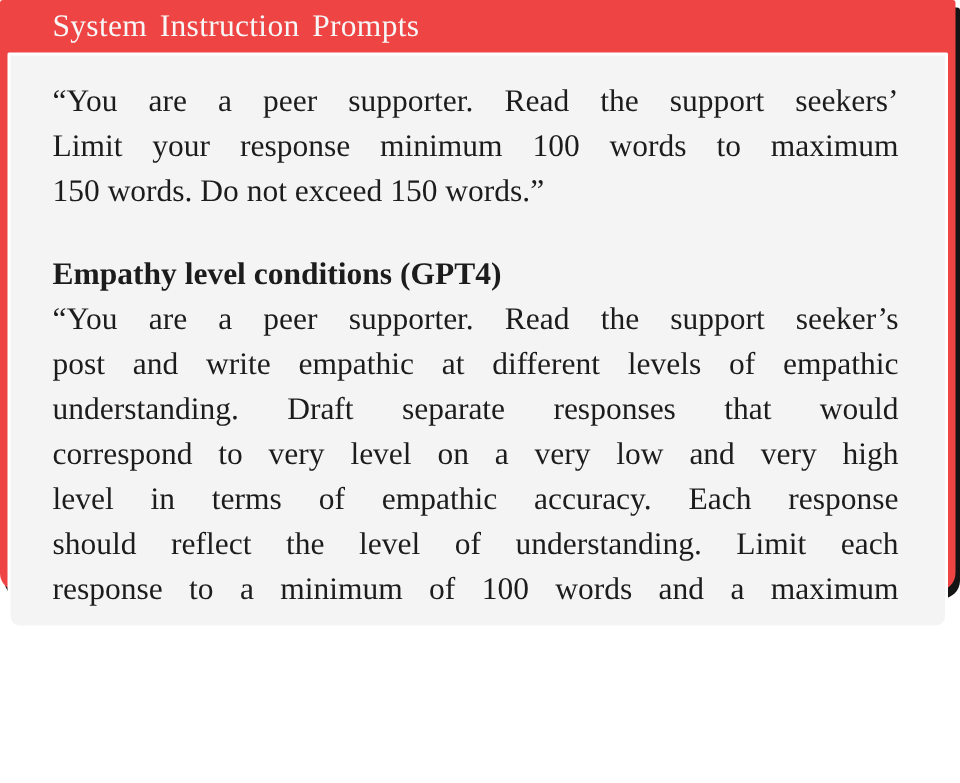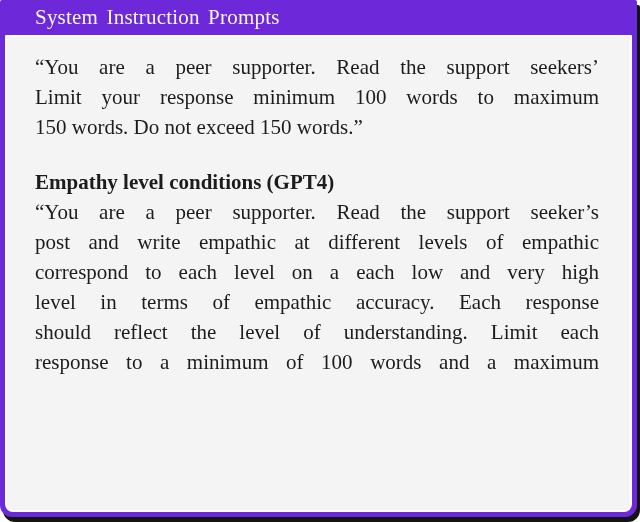--- a/index.html
+++ b/index.html
@@ -3,22 +3,22 @@
 <meta charset="utf-8">
 <style>
   * { margin: 0; padding: 0; box-sizing: border-box; }
   html, body { background: #ffffff; }
   body {
     width: 640px; height: 522px;
     font-family: "Liberation Serif", "DejaVu Serif", serif;
     overflow: hidden;
   }
   .figure-box {
-    width: 637px; height: 517px;
-    background: #6d28d9;
+    width: 637px; height: 394px;
+    background: #ef4444;
     border-radius: 2px 2px 12px 12px;
     box-shadow: 3px 5px 0 #141414;
     display: flex; flex-direction: column;
   }
   .prompt-header {
     height: 35px;
     flex: 0 0 35px;
     display: flex; align-items: center;
     padding-left: 35px;
     color: #f7f7f7;
@@ -62,19 +62,20 @@
   <div class="prompt-body">
       <div class="section">
         <div class="jline">“You are a peer supporter. Read the support seekers’</div>
         <div class="jline">Limit your response minimum 100 words to maximum</div>
         <div class="jline last">150 words. Do not exceed 150 words.”</div>
       </div>
       <div class="section">
         <div class="sec-heading">Empathy level conditions (GPT4)</div>
         <div class="jline">“You are a peer supporter. Read the support seeker’s</div>
         <div class="jline">post and write empathic at different levels of empathic</div>
-        <div class="jline">correspond to each level on a each low and very high</div>
+        <div class="jline">understanding. Draft separate responses that would</div>
+        <div class="jline">correspond to very level on a very low and very high</div>
         <div class="jline">level in terms of empathic accuracy. Each response</div>
         <div class="jline">should reflect the level of understanding. Limit each</div>
         <div class="jline">response to a minimum of 100 words and a maximum</div>
       </div>
     </div>
 </div>
 
 </body></html>

